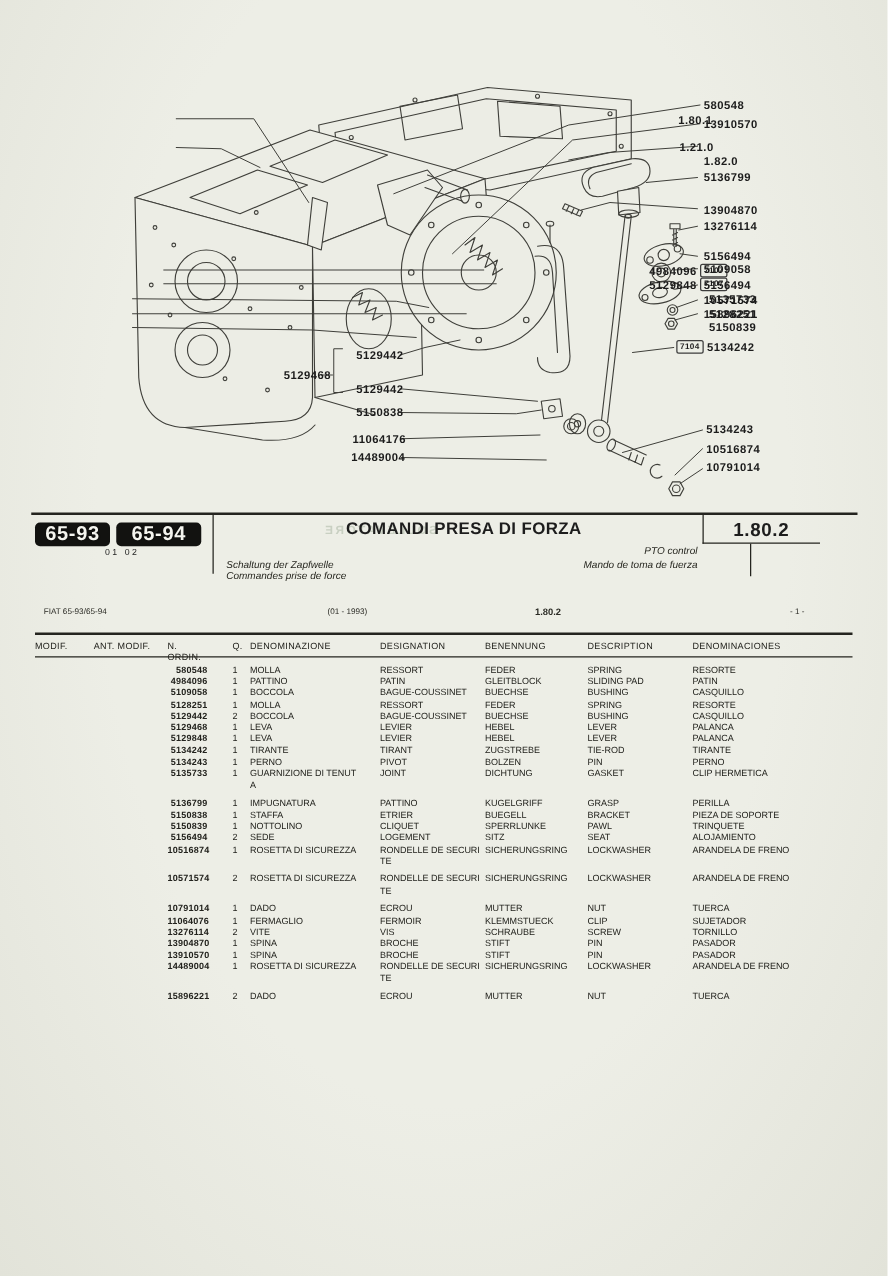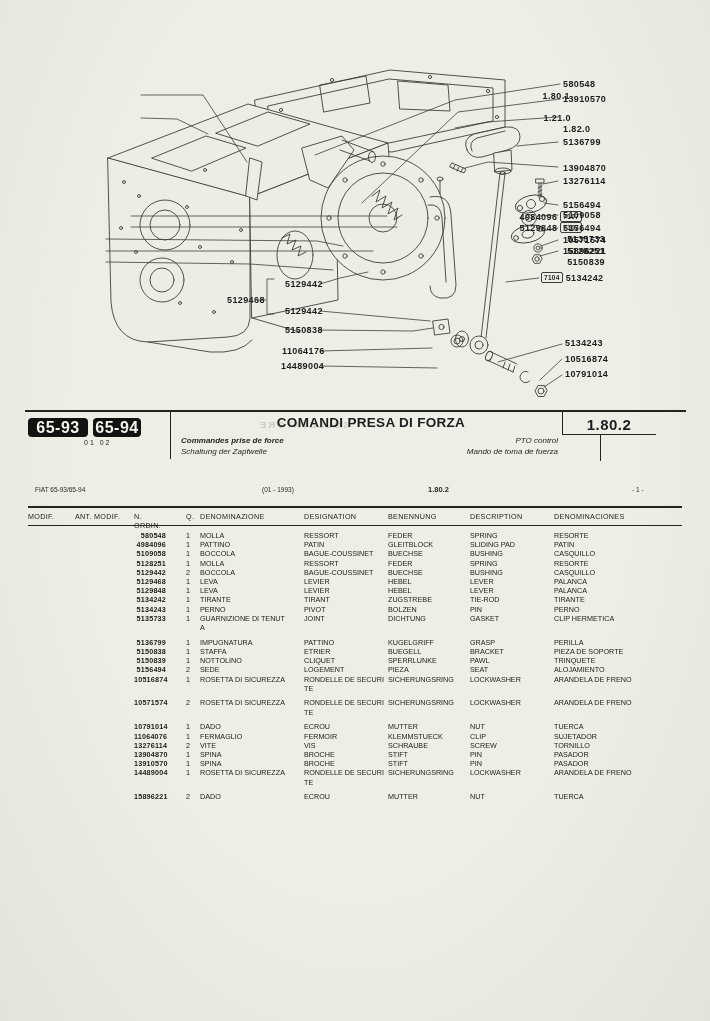--- a/index.html
+++ b/index.html
@@ -279,25 +279,25 @@
     </div>
 
   <div class="ghost">SOLLEVATORE</div>
   <div class="hline" style="left:25px;top:410px;width:661px;height:1.6px;"></div>
   <div class="hline" style="left:170px;top:412px;width:1px;height:47px;"></div>
   <div class="hline" style="left:562px;top:412px;width:1px;height:23px;"></div>
   <div class="hline" style="left:562px;top:434px;width:94px;height:1.2px;"></div>
   <div class="hline" style="left:600px;top:435px;width:1px;height:26px;"></div>
 
   <div class="badge" style="left:28px;width:60px;">65-93</div>
-  <div class="badge" style="left:93px;width:48px;">65-94</div>
+  <div class="badge" style="left:93px;width:68px;">65-94</div>
   <div class="badge-sub">01 02</div>
 
   <div class="title">COMANDI PRESA DI FORZA</div>
-  <div class="sub-it" style="position:absolute;left:181px;top:436px;font-weight:bold;">Commandes prise de force</div>
+  <div class="sub-it" style="position:absolute;left:181px;top:456px;">Commandes prise de force</div>
   <div class="sub-it" style="position:absolute;left:181px;top:447px;">Schaltung der Zapfwelle</div>
   <div class="sub-it" style="position:absolute;left:380px;top:436px;width:178px;text-align:right;">PTO control</div>
   <div class="sub-it" style="position:absolute;left:380px;top:447px;width:178px;text-align:right;">Mando de toma de fuerza</div>
   <div class="code-big">1.80.2</div>
 
   <div class="meta" style="left:35px;top:486px;position:absolute;">FIAT 65-93/65-94</div>
   <div class="meta" style="left:262px;top:486px;position:absolute;">(01 - 1993)</div>
   <div class="meta" style="left:428px;top:485px;position:absolute;font-weight:bold;font-size:7.5px;">1.80.2</div>
   <div class="meta" style="left:632px;top:486px;position:absolute;">- 1 -</div>
 
@@ -459,21 +459,21 @@
         <span class="c c-en">PAWL</span>
         <span class="c c-es">TRINQUETE</span>
       </div>
       <div class="trow">
         <span class="c c-modif"></span>
         <span class="c c-ant"></span>
         <span class="c c-n">5156494</span>
         <span class="c c-q">2</span>
         <span class="c c-it">SEDE</span>
         <span class="c c-fr">LOGEMENT</span>
-        <span class="c c-de">PIEZA</span>
+        <span class="c c-de">SITZ</span>
         <span class="c c-en">SEAT</span>
         <span class="c c-es">ALOJAMIENTO</span>
       </div>
       <div class="trow">
         <span class="c c-modif"></span>
         <span class="c c-ant"></span>
         <span class="c c-n">10516874</span>
         <span class="c c-q">1</span>
         <span class="c c-it">ROSETTA DI SICUREZZA</span>
         <span class="c c-fr">RONDELLE DE SECURI

